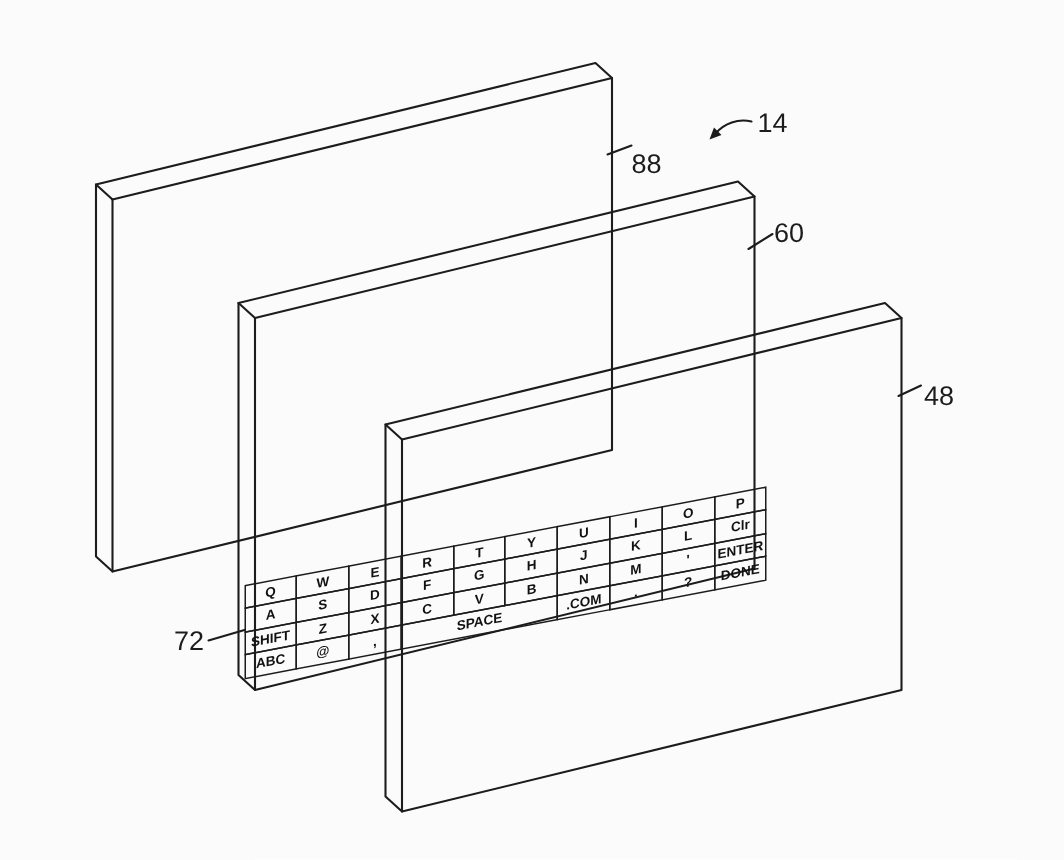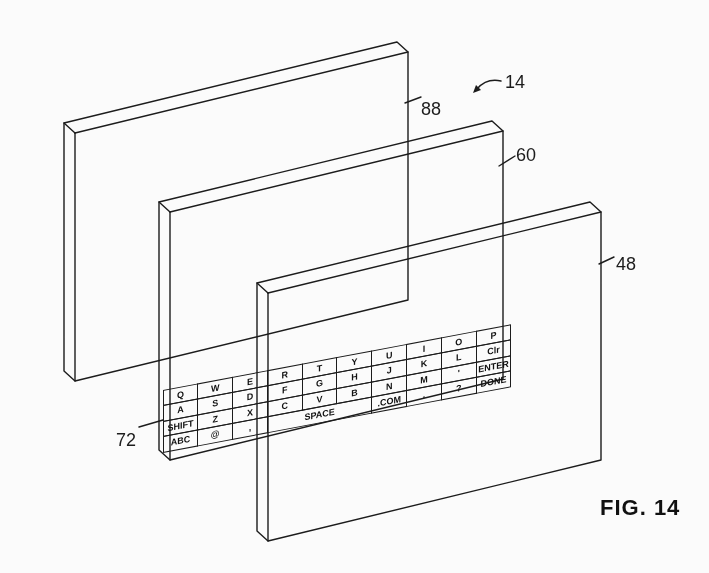--- a/index.html
+++ b/index.html
@@ -141,17 +141,16 @@
       <div class="key" style="grid-area: 4 / span 3;">SPACE</div>
       <div class="key" style="grid-area: 4 / span 1;">.COM</div>
       <div class="key" style="grid-area: 4 / span 1;">.</div>
       <div class="key" style="grid-area: 4 / span 1;">?</div>
       <div class="key" style="grid-area: 4 / span 1;">DONE</div>
     </div>
 
   <div class="ref-label" style="left:421px; top:101px;">88</div>
   <div class="ref-label" style="left:516px; top:147px;">60</div>
   <div class="ref-label" style="left:616px; top:256px;">48</div>
-  <div class="ref-label" style="left:116px; top:432px;">72</div>
+  <div class="ref-label" style="left:116px; top:419px;">72</div>
   <div class="ref-label" style="left:505px; top:74px;">14</div>
 
-  <div class="fig-label">FIG. 14</div>
 </div>
 
 </body></html>

